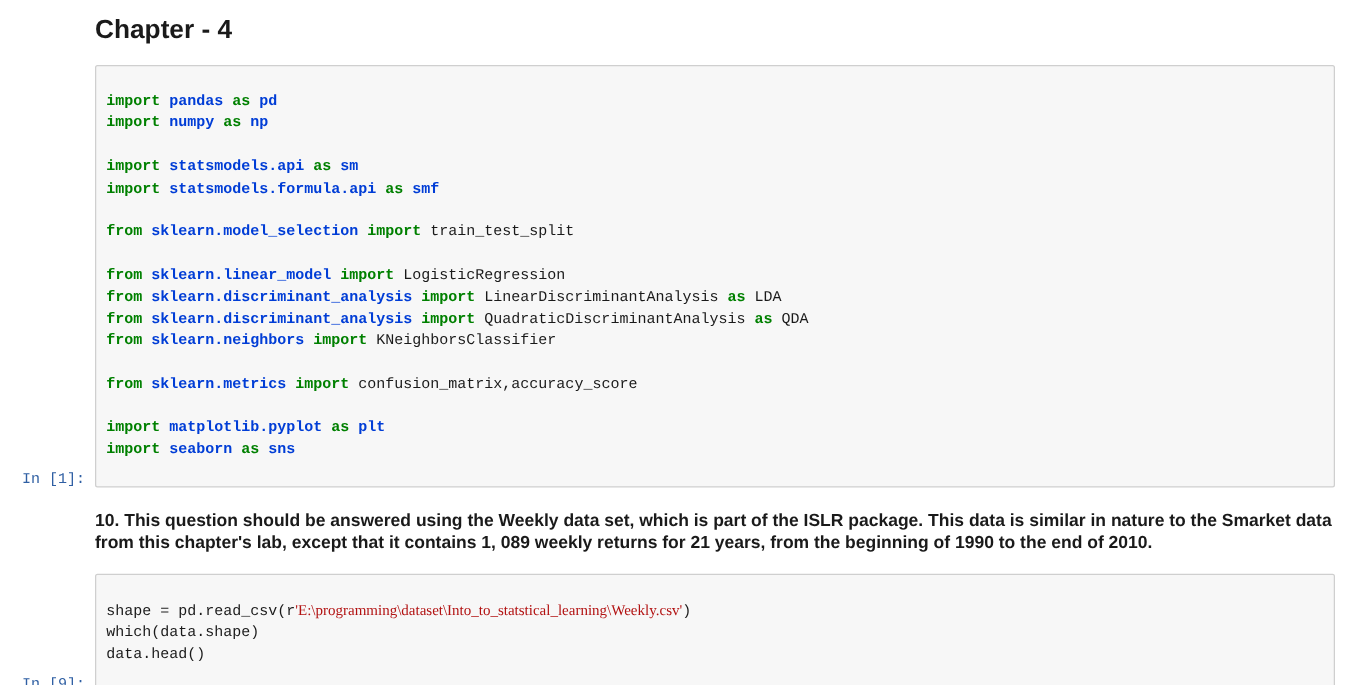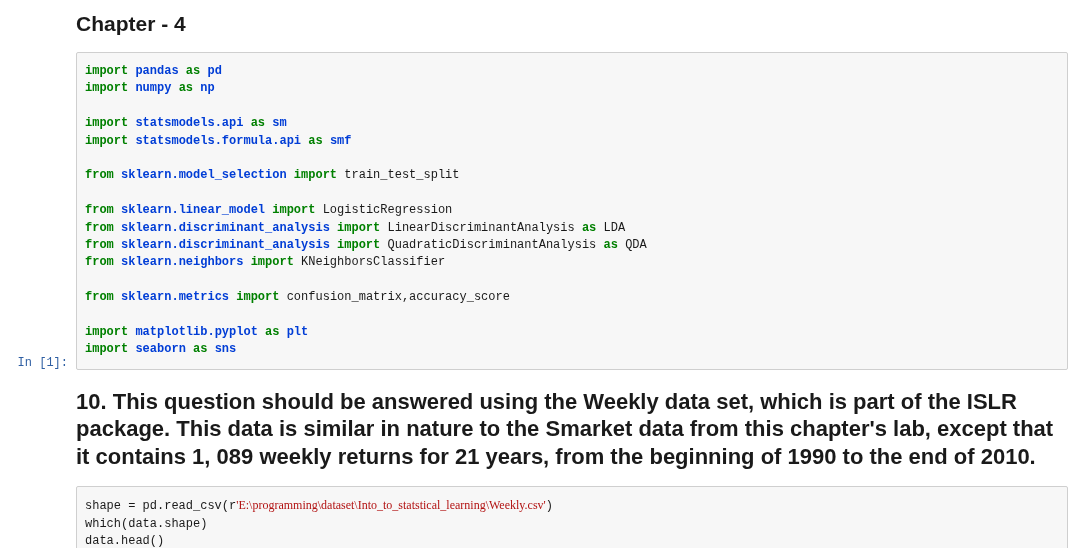--- a/index.html
+++ b/index.html
@@ -36,21 +36,21 @@
       font-family: 'Courier New', monospace;
       font-size: 12px;
       color: #2f5fa3;
       user-select: none;
     }
     .code-box {
       flex: 1;
       background: #f7f7f7;
       border: 1px solid #cfcfcf;
       border-radius: 2px;
-      padding: 10px 8px;
+      padding: 20px 8px;
       font-family: 'Courier New', monospace;
       font-size: 12px;
       line-height: 1.45;
       color: #1a1a1a;
       white-space: pre;
       overflow-x: auto;
     }
     .kw-green { color: #008000; font-weight: 700; }
     .kw-blue  { color: #003dd6; font-weight: 700; }
     .fn-iden  { color: #1a1a1a; }
@@ -81,21 +81,21 @@
 <span class="kw-green">from</span> <span class="kw-blue">sklearn.discriminant_analysis</span> <span class="kw-green">import</span> <span class="fn-iden">QuadraticDiscriminantAnalysis</span> <span class="kw-green">as</span> <span class="fn-iden">QDA</span>
 <span class="kw-green">from</span> <span class="kw-blue">sklearn.neighbors</span> <span class="kw-green">import</span> <span class="fn-iden">KNeighborsClassifier</span>
 
 <span class="kw-green">from</span> <span class="kw-blue">sklearn.metrics</span> <span class="kw-green">import</span> <span class="fn-iden">confusion_matrix,accuracy_score</span>
 
 <span class="kw-green">import</span> <span class="kw-blue">matplotlib.pyplot</span> <span class="kw-green">as</span> <span class="kw-blue">plt</span>
 <span class="kw-green">import</span> <span class="kw-blue">seaborn</span> <span class="kw-green">as</span> <span class="kw-blue">sns</span></div>
   </div>
 
   <div class="text-cell" style="margin-top:18px;">
-    <h2 class="heading" style="font-size:22px; line-height:1.25;">10. This question should be answered using the Weekly data set, which is part of the ISLR package. This data is similar in nature to the Smarket data from this chapter's lab, except that it contains 1, 089 weekly returns for 21 years, from the beginning of 1990 to the end of 2010.</h2>
+    <h2 class="heading" style="font-size:14px; line-height:1.25;">10. This question should be answered using the Weekly data set, which is part of the ISLR package. This data is similar in nature to the Smarket data from this chapter's lab, except that it contains 1, 089 weekly returns for 21 years, from the beginning of 1990 to the end of 2010.</h2>
   </div>
 
   <div class="code-cell" style="margin-top:14px;">
     <div class="prompt">In  [9]:</div>
     <div class="code-box"><span class="fn-iden">shape = pd.read_csv(r</span><span class="str">'E:\programming\dataset\Into_to_statstical_learning\Weekly.csv'</span><span class="fn-iden">)</span>
 <span class="fn-iden">which(data.shape)</span>
 <span class="fn-iden">data.head()</span></div>
   </div>
 
 </div>

